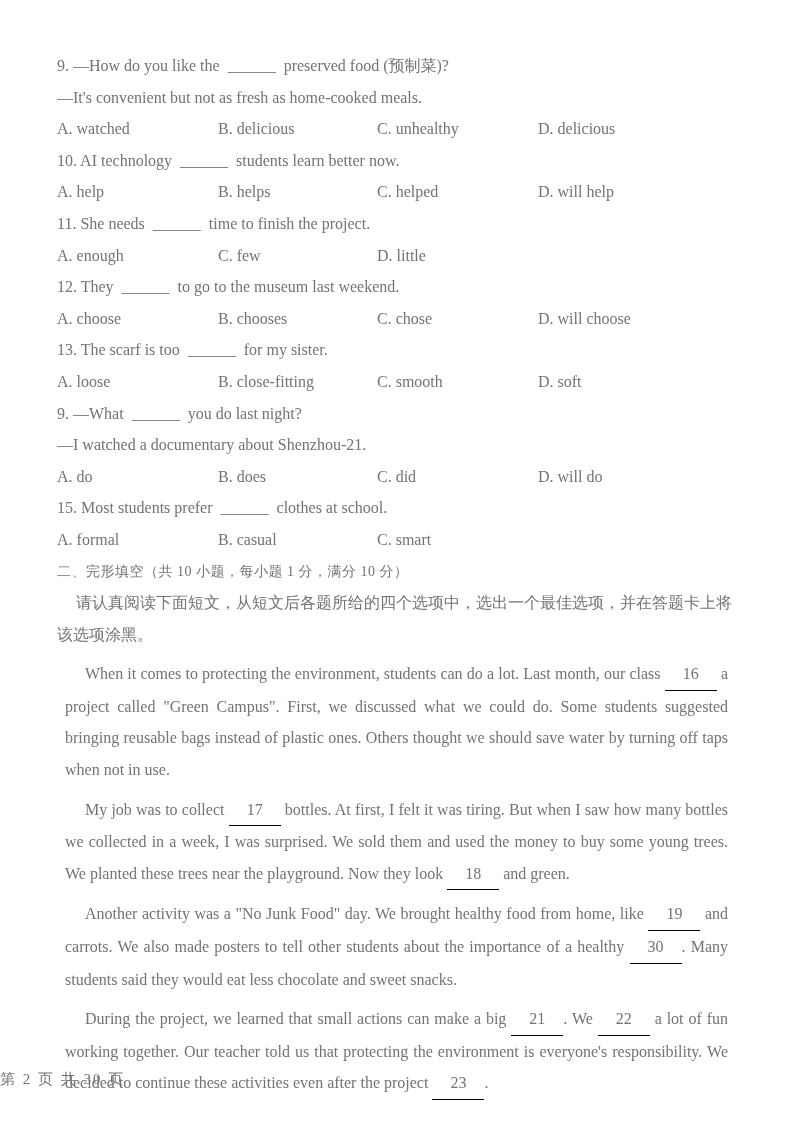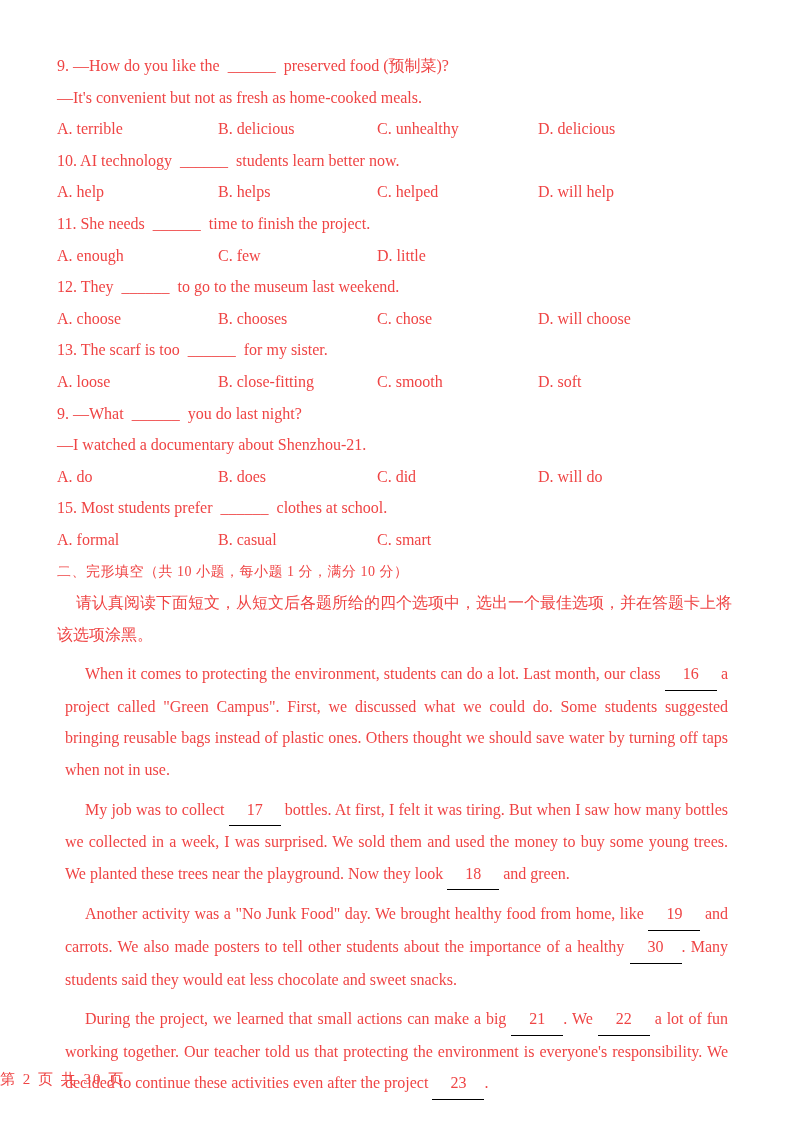--- a/index.html
+++ b/index.html
@@ -1,21 +1,21 @@
 <!DOCTYPE html>
 <html><head>
 <meta charset="utf-8">
 <style>
   html, body { margin: 0; padding: 0; background: #ffffff; }
   .page {
     position: relative;
     width: 793px;
     height: 1122px;
     background: #ffffff;
-    color: #ef4444;
+    color: #737373;
     font-family: "Liberation Serif", "DejaVu Serif", serif;
     font-size: 16px;
     box-sizing: border-box;
     padding: 50px 57px 0 57px;
     overflow: hidden;
   }
   .line {
     line-height: 31.6px;
     white-space: pre-wrap;
   }
@@ -62,21 +62,21 @@
 </style>
 </head>
 <body>
 
 <div class="page">
 
   <div>
       <div class="line">9. —How do you like the  ______  preserved food (预制菜)?</div>
       <div class="line">—It's convenient but not as fresh as home-cooked meals.</div>
       <div class="optrow">
-        <span>A. terrible</span>
+        <span>A. watched</span>
         <span>B. delicious</span>
         <span>C. unhealthy</span>
         <span>D. delicious</span>
       </div>
       <div class="line">10. AI technology  ______  students learn better now.</div>
       <div class="optrow">
         <span>A. help</span>
         <span>B. helps</span>
         <span>C. helped</span>
         <span>D. will help</span>

